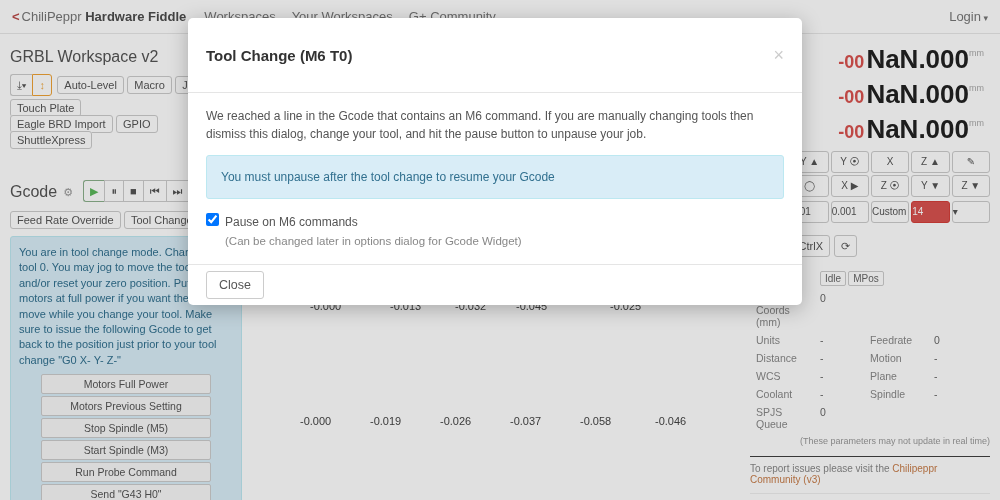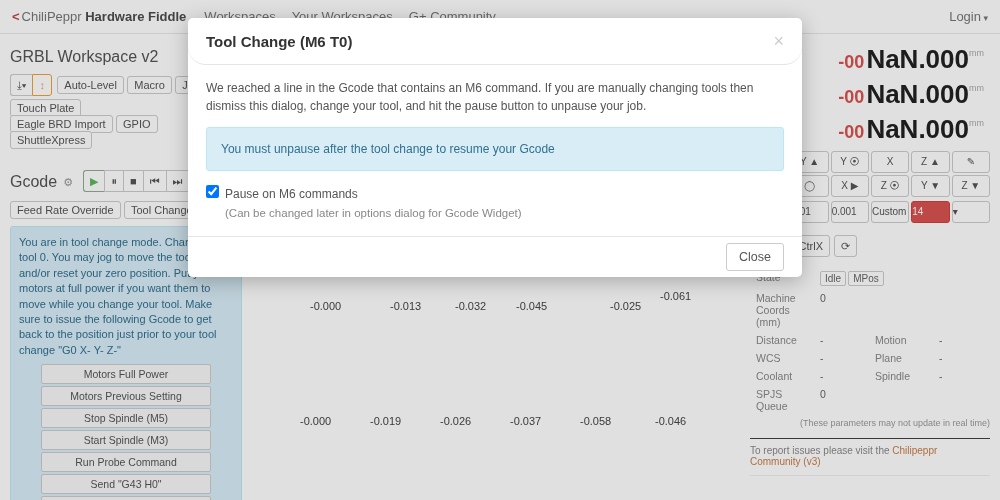--- a/index.html
+++ b/index.html
@@ -45,28 +45,28 @@
   .footnote { font-size:9px; color:#999; text-align:right; margin-top:2px;}
   .report-line { font-size:10px; color:#888; margin-top:10px; border-top:1px solid #404040; padding-top:6px;}
   .report-line a { color:#c77d4a; text-decoration:none;}
   .serial-block { margin-top:8px; border-top:1px solid #eee; padding-top:6px;}
   
   .red-sq { display:inline-block; width:14px; height:14px; background:#d9534f; border-radius:2px; vertical-align:middle;}
 
   
   .backdrop { position:absolute; inset:0; background:rgba(0,0,0,0.12); }
   .modal { position:absolute; left:188px; top:18px; width:614px; background:#fff; border-radius:5px; box-shadow:0 4px 20px rgba(0,0,0,0.25);}
-  .modal-header { padding:14px 18px; border-bottom:1px solid #e5e5e5; display:flex; align-items:center;border-radius:18px;}
+  .modal-header { padding:28px 18px; border-bottom:1px solid #e5e5e5; display:flex; align-items:center;}
   .modal-header h4 { font-size:15px; font-weight:bold; color:#333; flex:1;}
   .modal-close { color:#ccc; font-size:18px; cursor:pointer; line-height:1;}
   .modal-body { padding:14px 18px; font-size:12px; color:#555; line-height:1.5;}
   .modal-alert { background:#d9edf7; border:1px solid #bce8f1; color:#31708f; padding:12px 14px; border-radius:3px; margin-top:12px;}
   .modal-check { margin-top:14px; display:flex; gap:6px; align-items:flex-start;}
   .modal-check .sub { color:#888; font-size:11.5px; display:block; margin-top:2px;}
-  .modal-footer { border-top:1px solid #e5e5e5; padding:12px 18px; text-align:right;}
+  .modal-footer { border-top:1px solid #e5e5e5; padding:12px 18px; text-align:left;}
   .modal-footer .btn { padding:6px 12px; font-size:12.5px;}
 
   .caret::after{content:" \25BE"; font-size:9px;}
 </style>
 </head>
 <body>
 
 <div class="topbar">
   <span class="brand">
     <span class="logo">&lt;</span><span>ChiliPeppr</span> <b>Hardware Fiddle</b>
@@ -93,21 +93,21 @@
     </div>
     <div>
       <span class="btn">Touch Plate</span>
     </div>
     <div>
       <span class="btn">Eagle BRD Import</span>
       <span class="btn">GPIO</span>
       <span class="btn">ShuttleXpress</span>
     </div>
 
-    <div class="panel-title" style="margin-top:20px">
+    <div class="panel-title" style="margin-top:30px">
       <span>Gcode</span>
       <span style="font-size:11px;color:#999;cursor:pointer;">⚙</span>
       <span class="btn-group" style="margin-left:4px">
         <span class="btn green">▶</span>
         <span class="btn">⏸</span>
         <span class="btn">■</span>
         <span class="btn">⏮</span>
         <span class="btn">⏭</span>
         <span class="btn">⟳</span>
       </span>
@@ -180,20 +180,26 @@
 
     <table class="status-table">
       <tbody>
           <tr>
             <td class="lbl">State</td>
             <td colspan="3"><span class="idle-badge">Idle</span><span class="idle-badge">MPos</span></td>
           </tr>
       <tr>
             <td class="lbl">Machine Coords (mm)</td>
             <td colspan="3">0</td>
+          </tr>
+      <tr>
+            <td class="lbl">Units</td>
+            <td>-</td>
+            <td class="lbl">Feedrate</td>
+            <td>0</td>
           </tr>
       <tr>
             <td class="lbl">Distance</td>
             <td>-</td>
             <td class="lbl">Motion</td>
             <td>-</td>
           </tr>
       <tr>
             <td class="lbl">WCS</td>
             <td>-</td>

